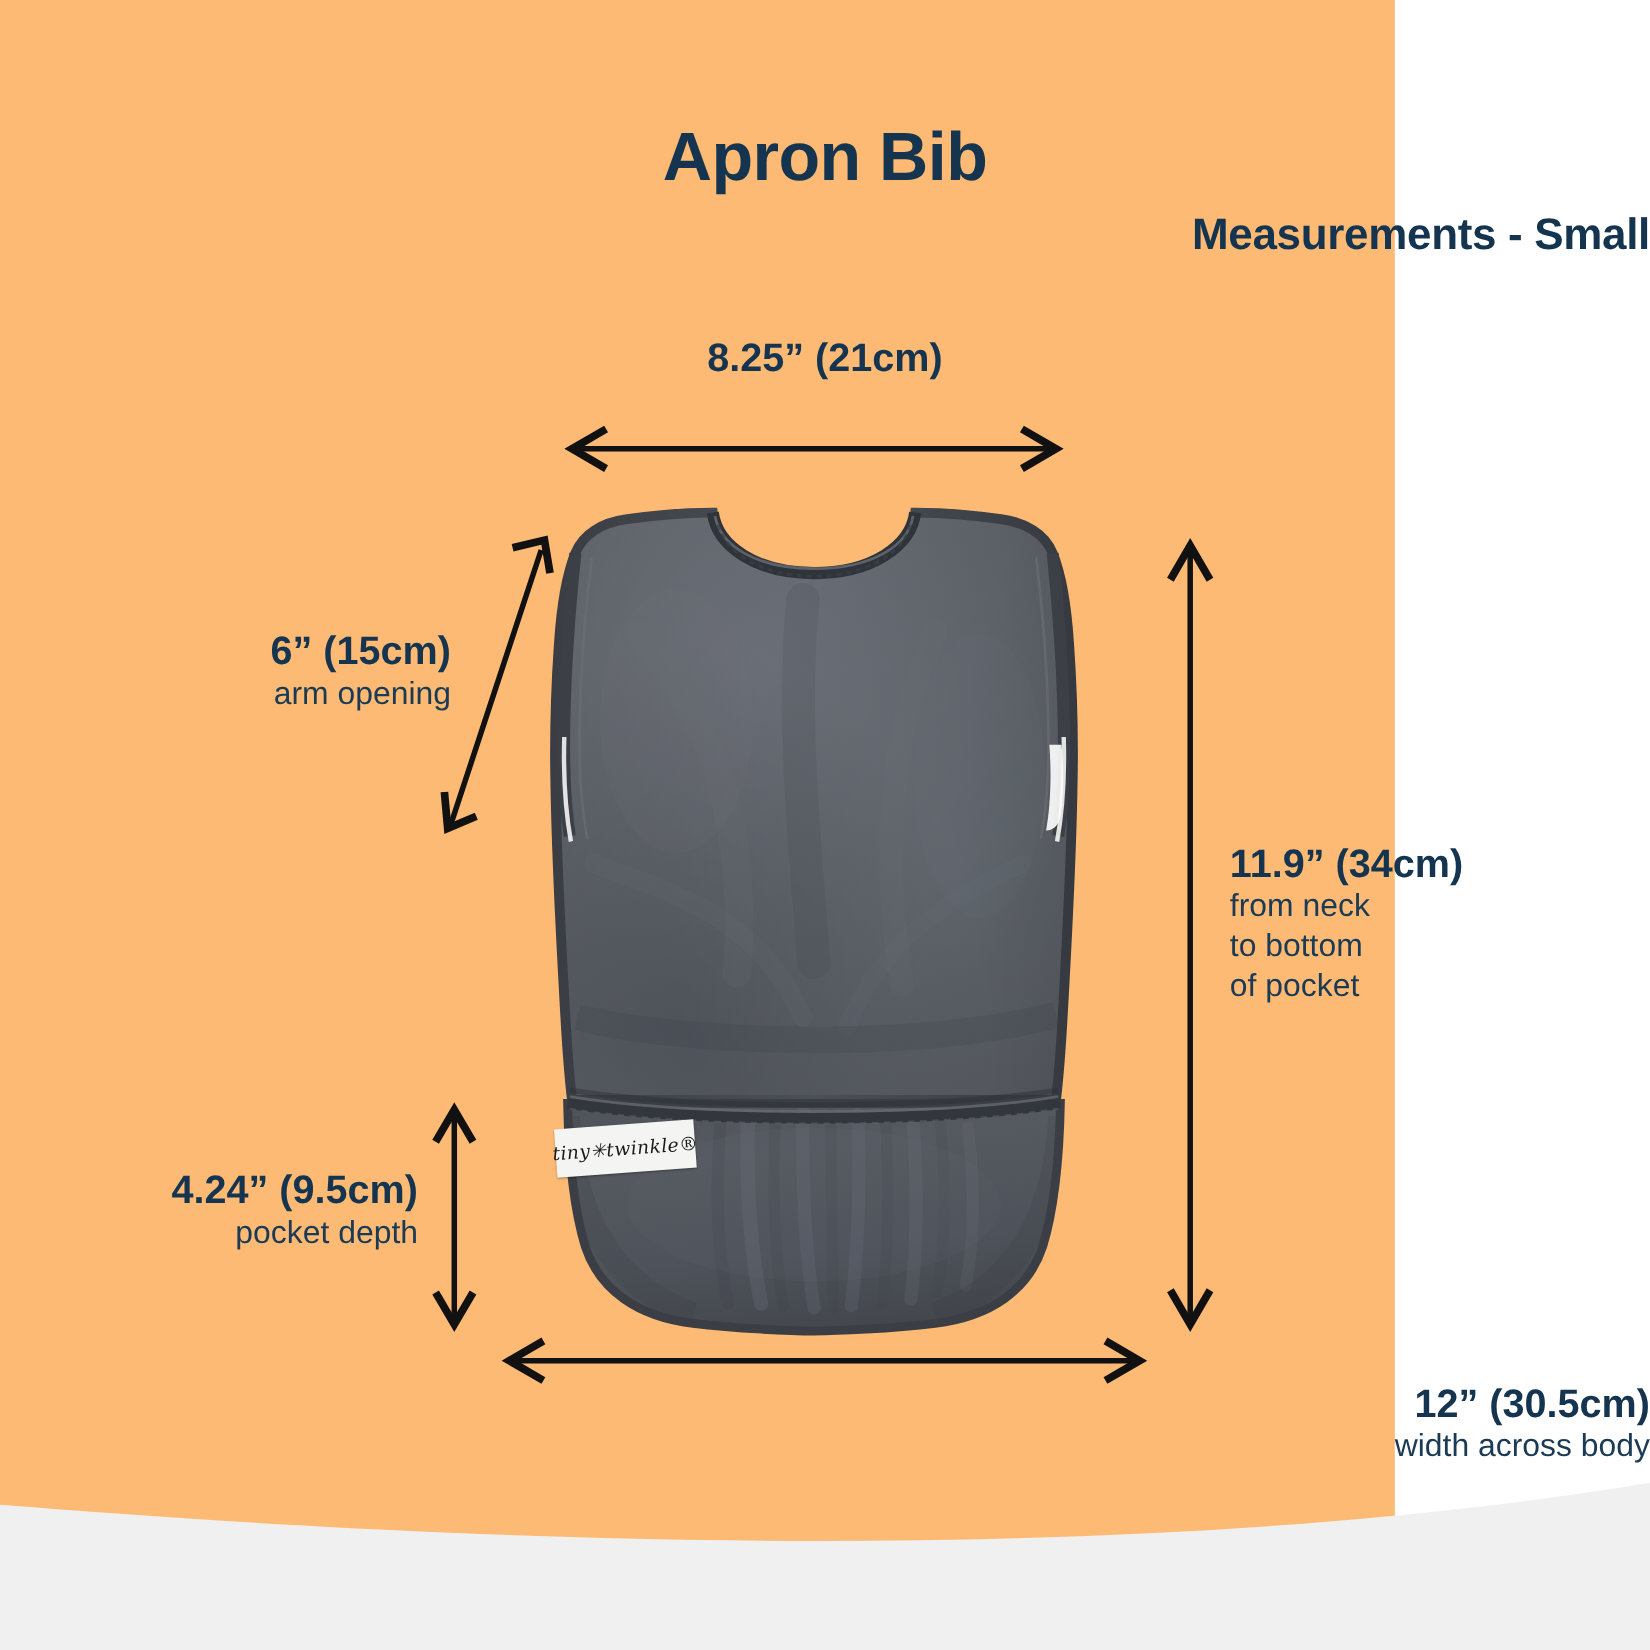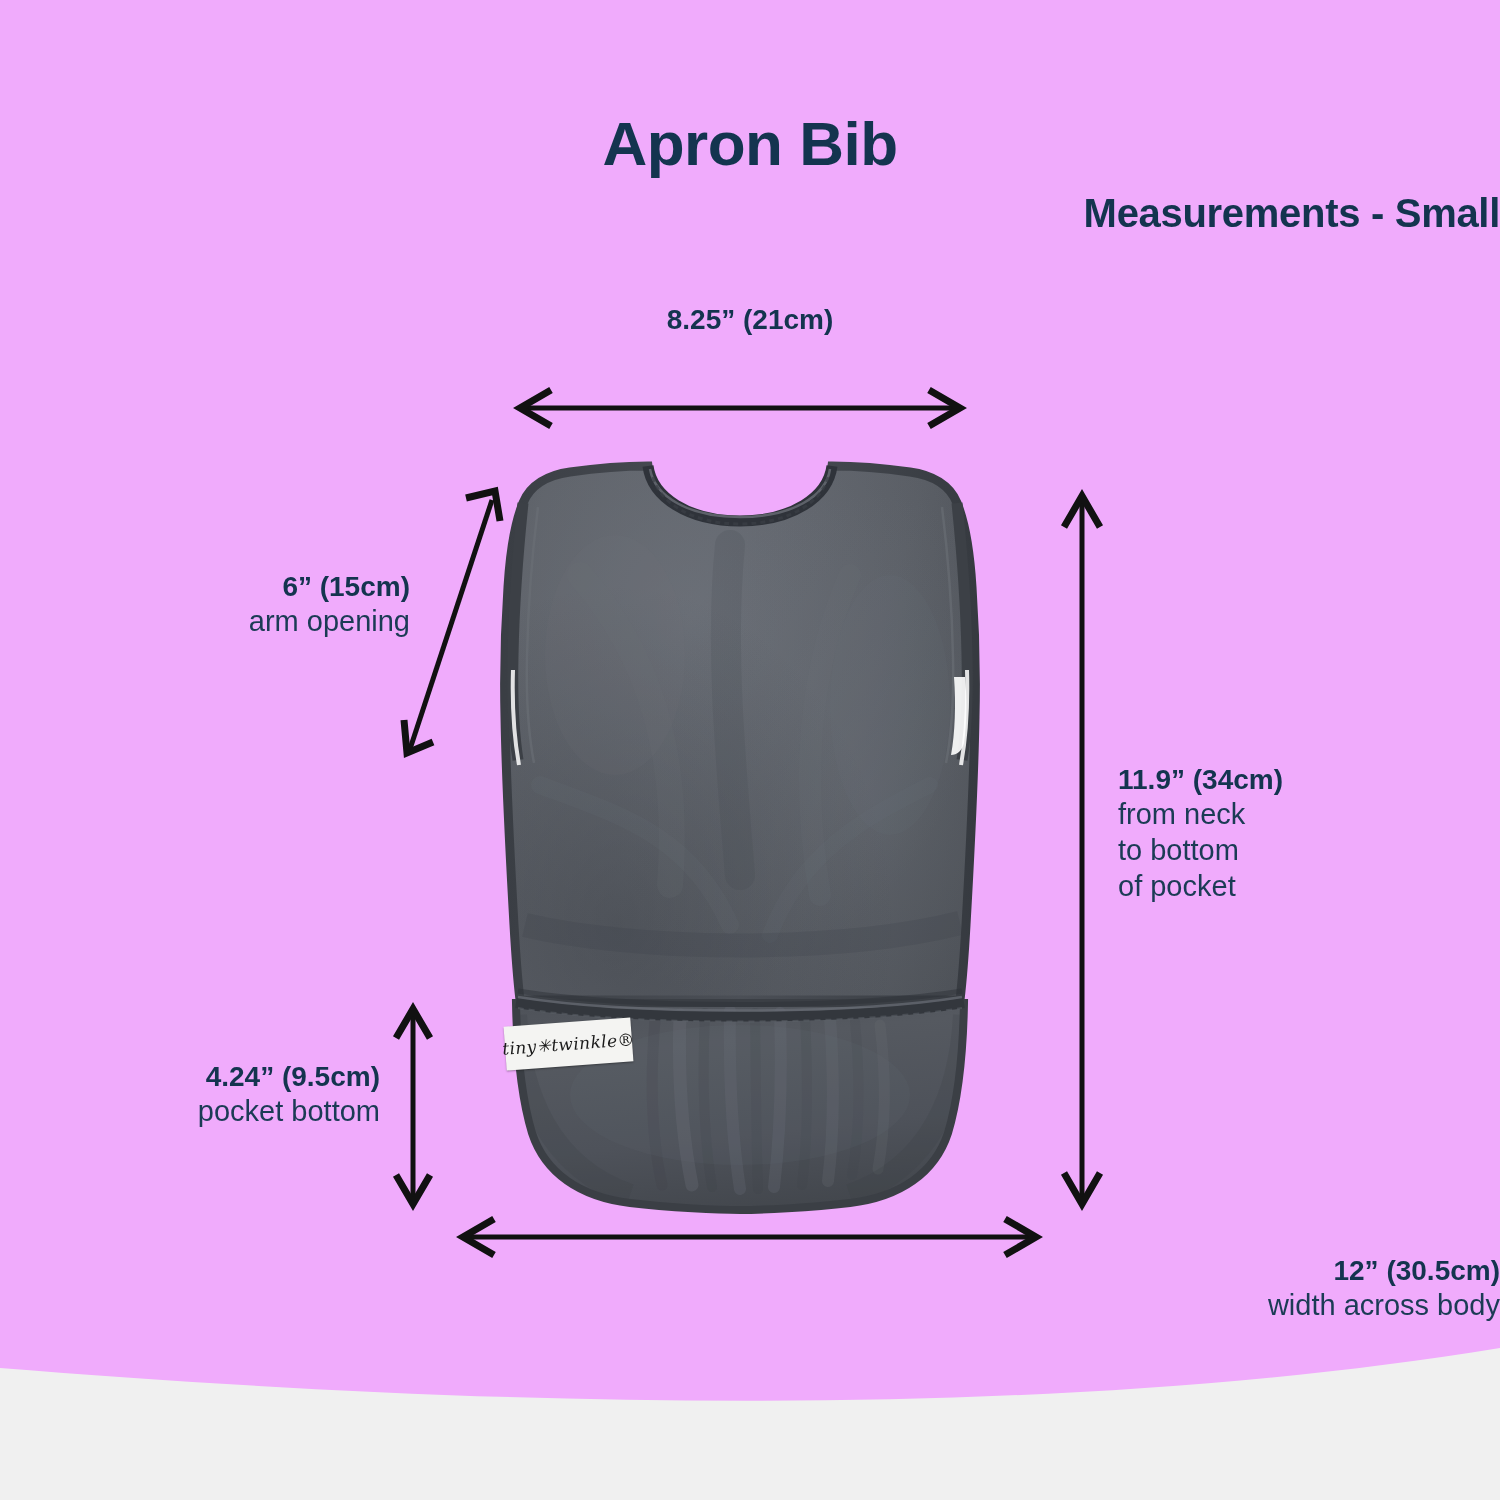--- a/index.html
+++ b/index.html
@@ -8,23 +8,23 @@
   }
   body {
     width: 1500px;
     height: 1500px;
     background: #ffffff;
     font-family: "Liberation Sans", sans-serif;
     overflow: hidden;
   }
   #stage {
     position: relative;
-    width: 1500px;
+    width: 1268px;
     height: 1500px;
-    background: #f0abfc;
+    background: #fdba74;
   }
 
   
   .surface {
     position: absolute;
     left: 0;
     top: 1290px;
     width: 1500px;
     height: 210px;
     overflow: hidden;
@@ -56,21 +56,21 @@
     margin: 16px 0 0 0;
     text-align: right;
   }
 
   
   .label {
     position: absolute;
     color: #14344f;
   }
   .label .val {
-    font-size: 28px;
+    font-size: 36px;
     font-weight: 700;
     line-height: 1.22;
     white-space: nowrap;
   }
   .label .desc {
     font-size: 29px;
     font-weight: 400;
     line-height: 1.24;
     color: #1b3b55;
   }
@@ -361,21 +361,21 @@
 
   <div class="label" id="label-neck">
     <div class="val">11.9” (34cm)</div>
     <div class="desc">from neck</div>
     <div class="desc">to bottom</div>
     <div class="desc">of pocket</div>
   </div>
 
   <div class="label" id="label-pocket">
     <div class="val">4.24” (9.5cm)</div>
-    <div class="desc">pocket bottom</div>
+    <div class="desc">pocket depth</div>
   </div>
 
   <div class="label" id="label-width">
     <div class="val">12” (30.5cm)</div>
     <div class="desc">width across body</div>
   </div>
 
 </div>
 
 </body></html>

